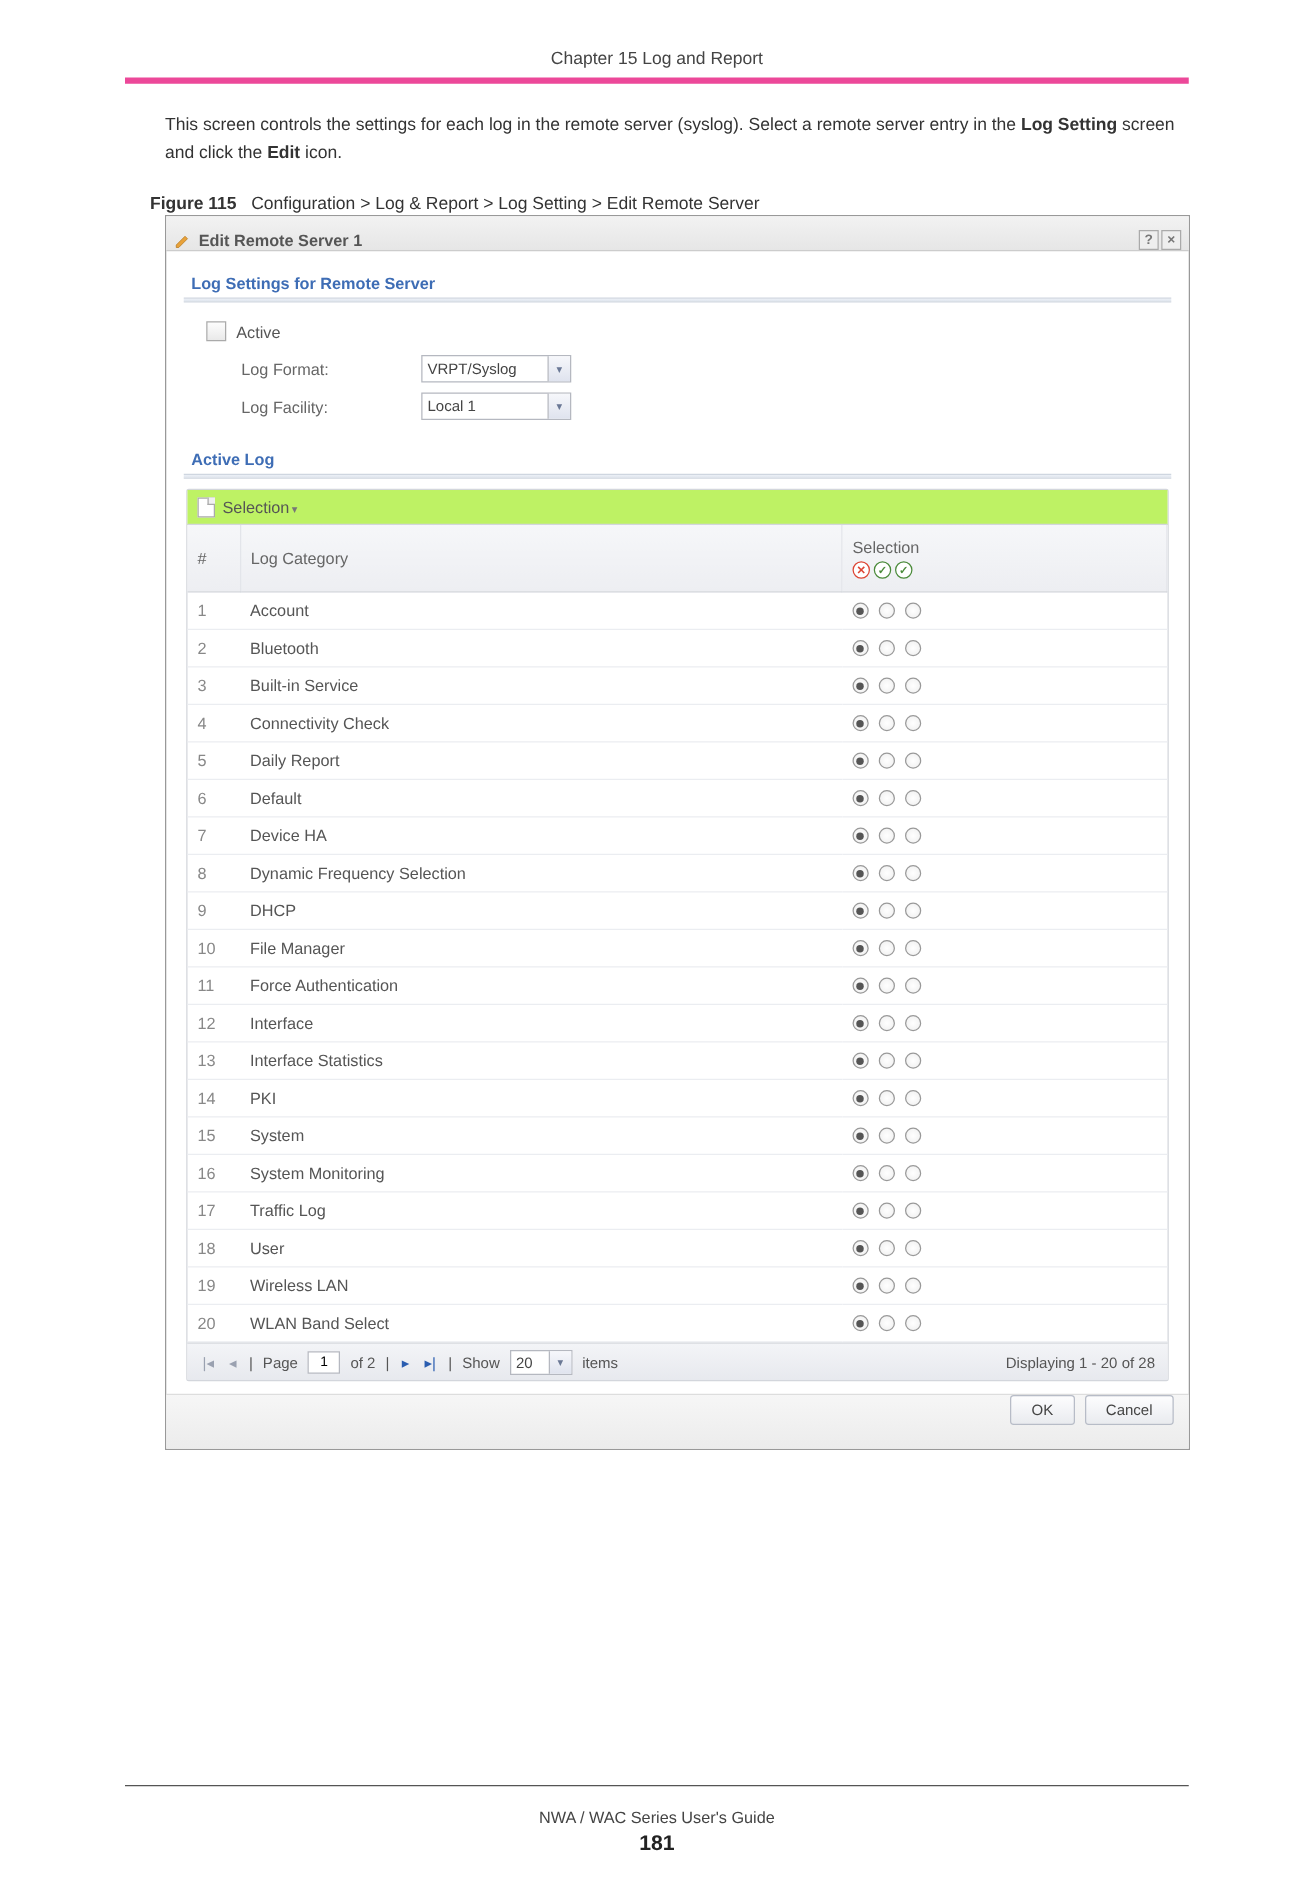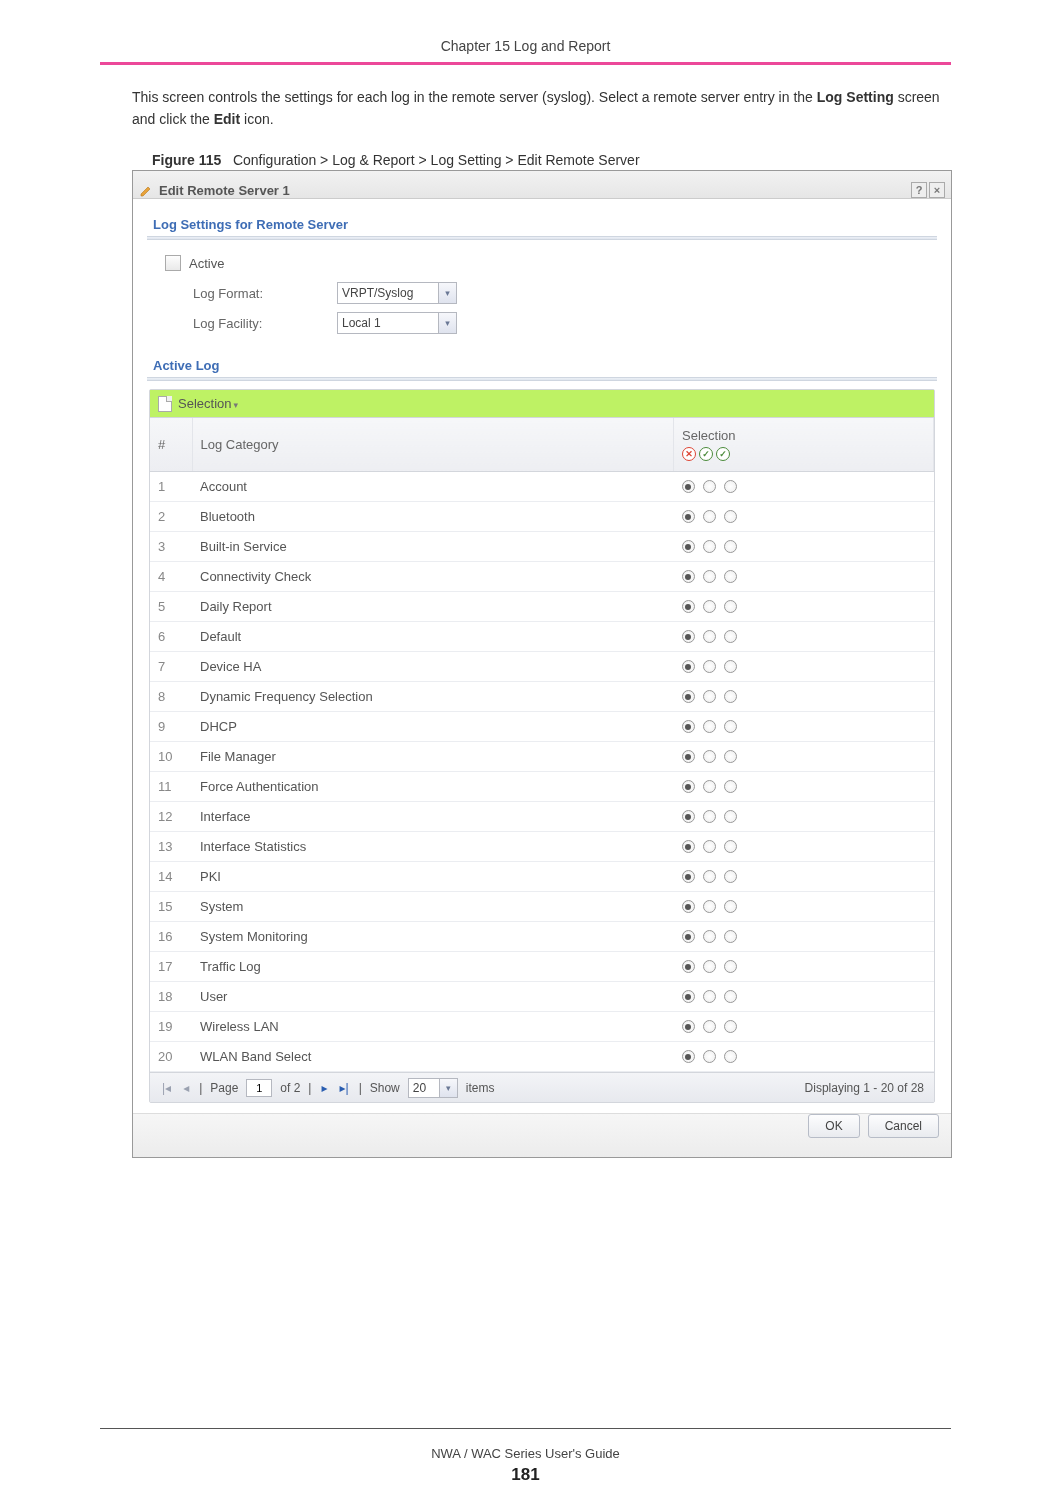--- a/index.html
+++ b/index.html
@@ -12,37 +12,37 @@
     position: relative;
   }
   .page {
     padding: 38px 100px 0 100px;
   }
   .chapter-header {
     text-align: center;
     font-size: 14px;
     color: #444;
     padding-bottom: 8px;
-    border-bottom: 3px solid #ec4899;
+    border-bottom: 5px solid #ec4899;
   }
   .section-title {
     font-size: 20px;
     font-weight: bold;
     color: #222;
     margin-top: 44px;
   }
   .section-body {
     margin: 22px 0 0 32px;
     font-size: 14px;
     line-height: 1.55;
     color: #333;
   }
   .section-body b { font-weight: bold; }
   .figure-caption {
-    margin: 22px 0 2px 52px;
+    margin: 22px 0 2px 20px;
     font-size: 14px;
   }
   .figure-caption b { font-weight: bold; }
   .screenshot {
     margin-left: 32px;
     width: 820px;
     border: 1px solid #999;
     background: #fff;
   }
   

